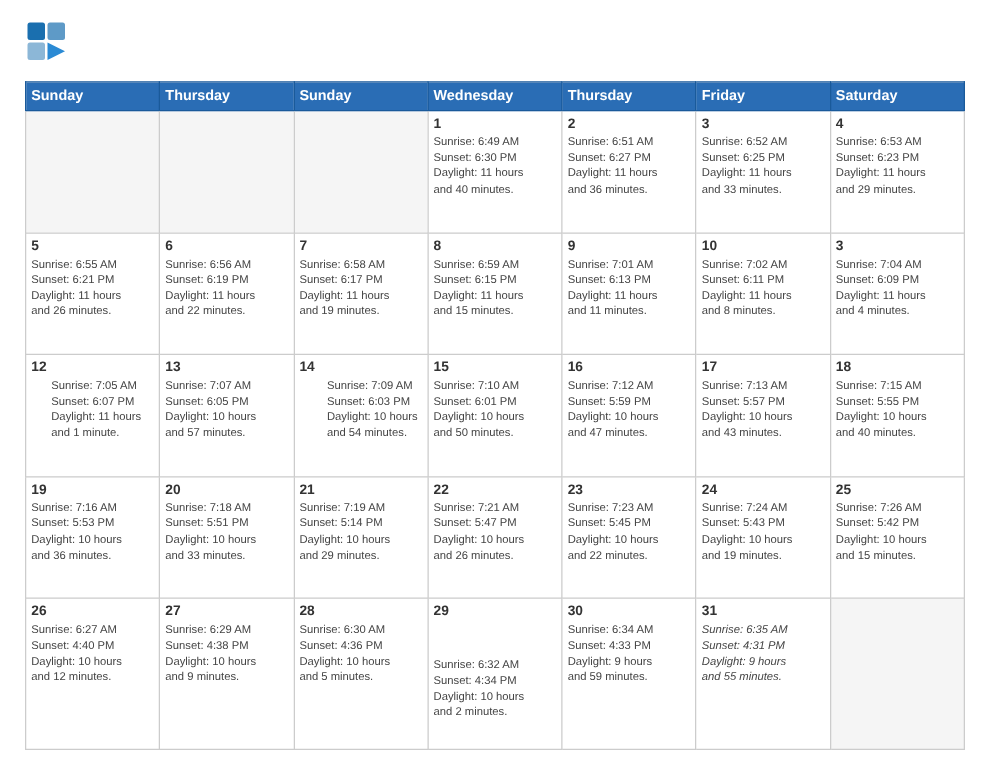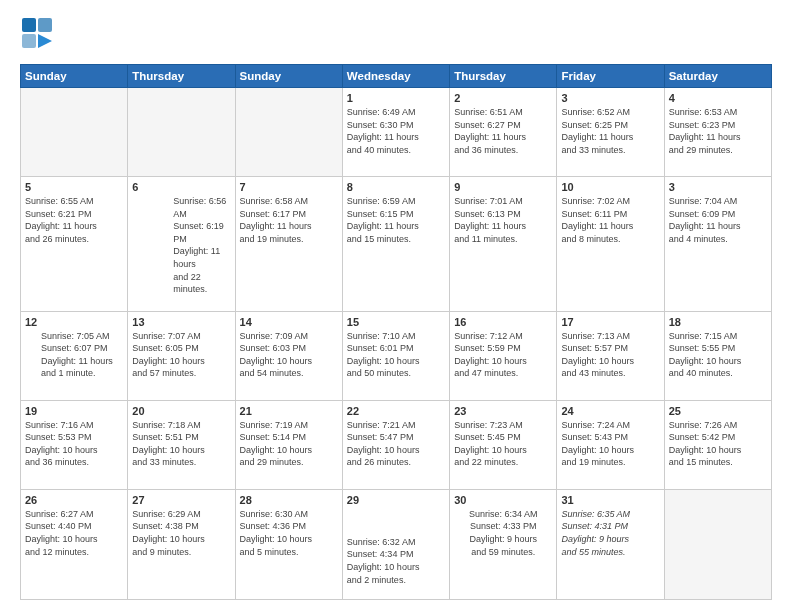--- a/index.html
+++ b/index.html
@@ -154,21 +154,21 @@
         <tr>
           <td>
             <div class="day-number">5</div>
             <div class="day-info" style="white-space: pre-line;">Sunrise: 6:55 AM
 Sunset: 6:21 PM
 Daylight: 11 hours
 and 26 minutes.</div>
           </td>
           <td>
             <div class="day-number">6</div>
-            <div class="day-info" style="white-space: pre-line; margin-left: 41px;">Sunrise: 6:56 AM
+            <div class="day-info" style="white-space: pre-line;">Sunrise: 6:56 AM
 Sunset: 6:19 PM
 Daylight: 11 hours
 and 22 minutes.</div>
           </td>
           <td>
             <div class="day-number">7</div>
             <div class="day-info" style="white-space: pre-line;">Sunrise: 6:58 AM
 Sunset: 6:17 PM
 Daylight: 11 hours
 and 19 minutes.</div>
@@ -212,21 +212,21 @@
           </td>
           <td>
             <div class="day-number">13</div>
             <div class="day-info" style="white-space: pre-line;">Sunrise: 7:07 AM
 Sunset: 6:05 PM
 Daylight: 10 hours
 and 57 minutes.</div>
           </td>
           <td>
             <div class="day-number">14</div>
-            <div class="day-info" style="white-space: pre-line;">Sunrise: 7:09 AM
+            <div class="day-info" style="white-space: pre-line; margin-left: 22px;">Sunrise: 7:09 AM
 Sunset: 6:03 PM
 Daylight: 10 hours
 and 54 minutes.</div>
           </td>
           <td>
             <div class="day-number">15</div>
             <div class="day-info" style="white-space: pre-line;">Sunrise: 7:10 AM
 Sunset: 6:01 PM
 Daylight: 10 hours
 and 50 minutes.</div>
@@ -328,21 +328,21 @@
           </td>
           <td>
             <div class="day-number">29</div>
             <div class="day-info" style="white-space: pre-line; margin-top: 30px;">Sunrise: 6:32 AM
 Sunset: 4:34 PM
 Daylight: 10 hours
 and 2 minutes.</div>
           </td>
           <td>
             <div class="day-number">30</div>
-            <div class="day-info" style="white-space: pre-line; text-align: center;">Sunrise: 6:34 AM
+            <div class="day-info" style="white-space: pre-line;">Sunrise: 6:34 AM
 Sunset: 4:33 PM
 Daylight: 9 hours
 and 59 minutes.</div>
           </td>
           <td>
             <div class="day-number">31</div>
             <div class="day-info" style="white-space: pre-line; font-style: italic;">Sunrise: 6:35 AM
 Sunset: 4:31 PM
 Daylight: 9 hours
 and 55 minutes.</div>

